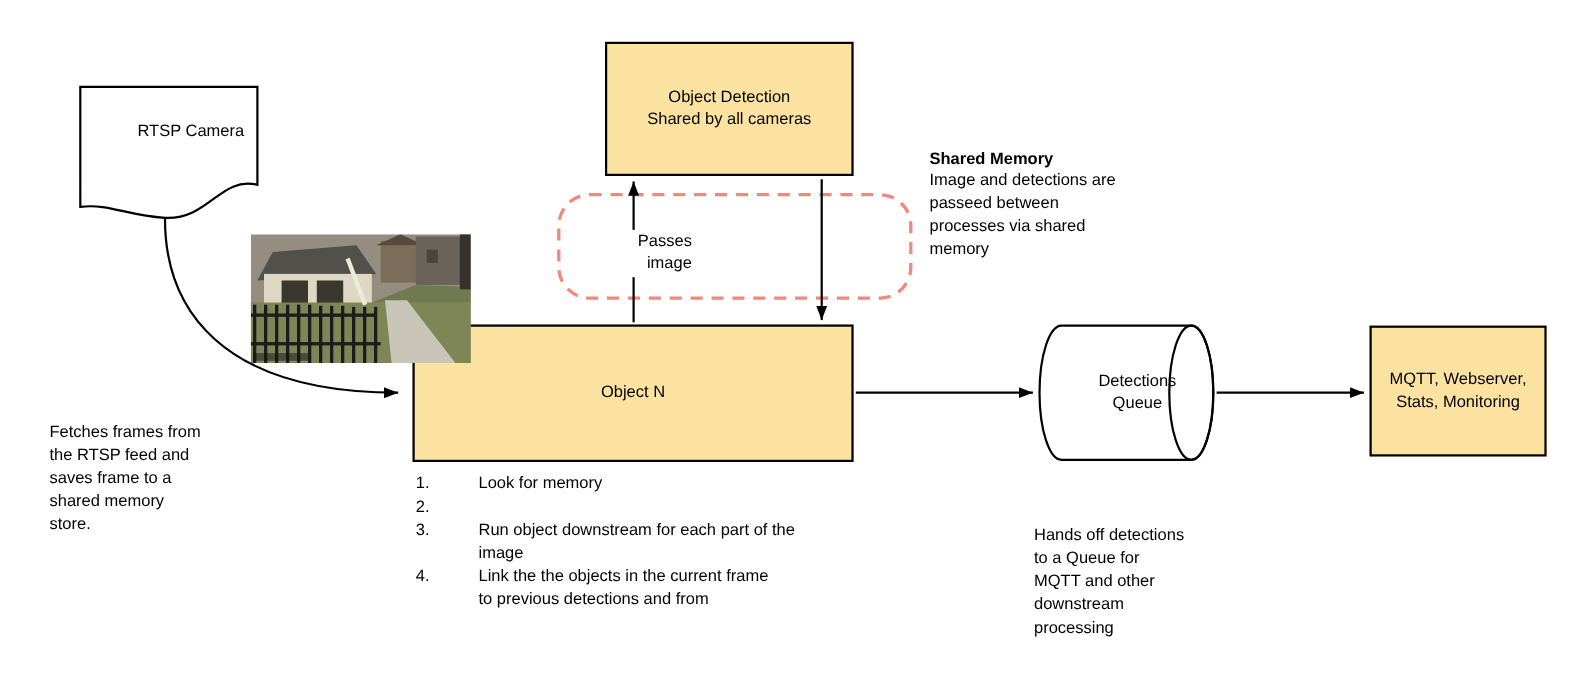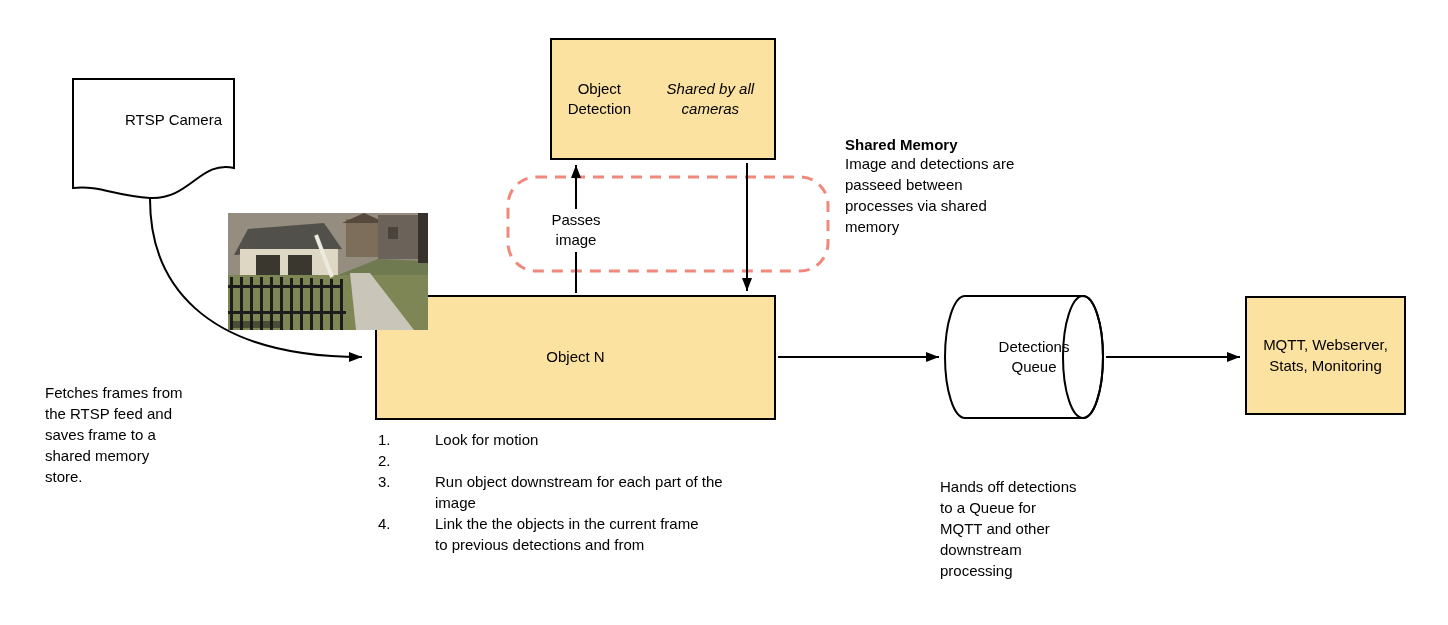--- a/index.html
+++ b/index.html
@@ -12,21 +12,21 @@
     font-family: "Liberation Sans", sans-serif;
     font-size: 15px;
     color: #000;
     overflow: hidden;
   }
   .layer { position: absolute; left: 0; top: 0; }
   .abs { position: absolute; }
   .node {
     position: absolute;
     display: flex;
-    flex-direction: row;
+    flex-direction: column;
     align-items: center;
     justify-content: center;
     text-align: center;
     background: #FBE2A0;
     border: 2px solid #000;
     line-height: 1.35;
   }
   .plain-label {
     position: absolute;
     display: flex;
@@ -44,21 +44,21 @@
     margin-top: 40px;
   }
   .edge-label {
     position: absolute;
     background: #ffffff;
     text-align: center;
     white-space: pre-line;
     line-height: 1.35;
     padding: 1px 2px;
   }
-  .italic { font-style: italic; }
+  .italic { }
   .bold { font-weight: bold; }
   .steps {
     position: absolute;
     display: flex;
     flex-direction: column;
   }
   .step {
     display: grid;
     grid-template-columns: 57px 1fr;
     line-height: 1.4;
@@ -107,35 +107,35 @@
 
   <div class="node" style="left:550px; top:38px; width:226px; height:122px;">
     <div>Object Detection</div>
     <div class="italic">Shared by all cameras</div>
   </div>
 
   <div class="node" style="left:375px; top:295px; width:401px; height:125px;">
     <div>Object N</div>
   </div>
 
-  <div class="edge-label" style="left:521px; top:209px; width:110px;">Passes
+  <div class="edge-label" style="left:521px; top:209px; width:110px;text-align:right;">Passes
 image</div>
 
   <div class="abs" style="left:845px; top:136px; width:220px;">
     <div class="bold">Shared Memory</div>
     <div class="pre" style="line-height:1.4;">Image and detections are
 passeed between
 processes via shared
 memory</div>
   </div>
 
   <div class="steps" style="left:378px; top:429px; width:380px;">
     <div class="step">
       <span>1.</span>
-      <span class="txt">Look for motion</span>
+      <span class="txt">Look for memory</span>
     </div>
     <div class="step">
       <span>2.</span>
     </div>
     <div class="step">
       <span>3.</span>
       <span class="txt">Run object downstream for each part of the
 image</span>
     </div>
     <div class="step">

